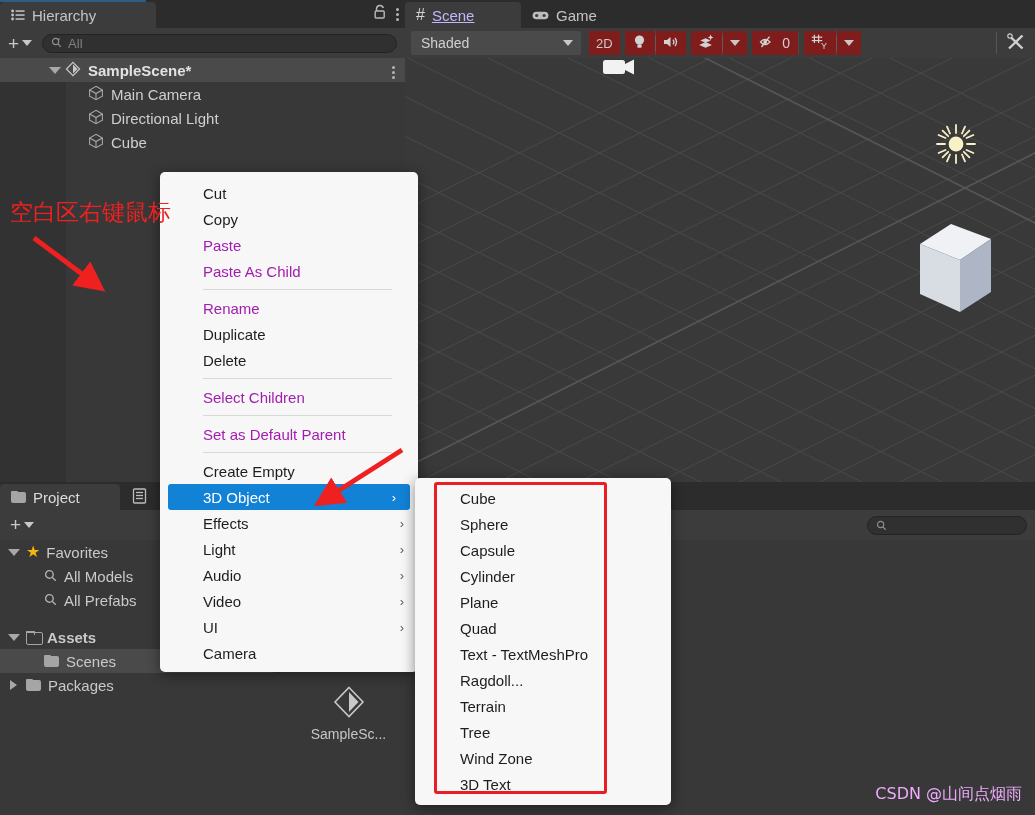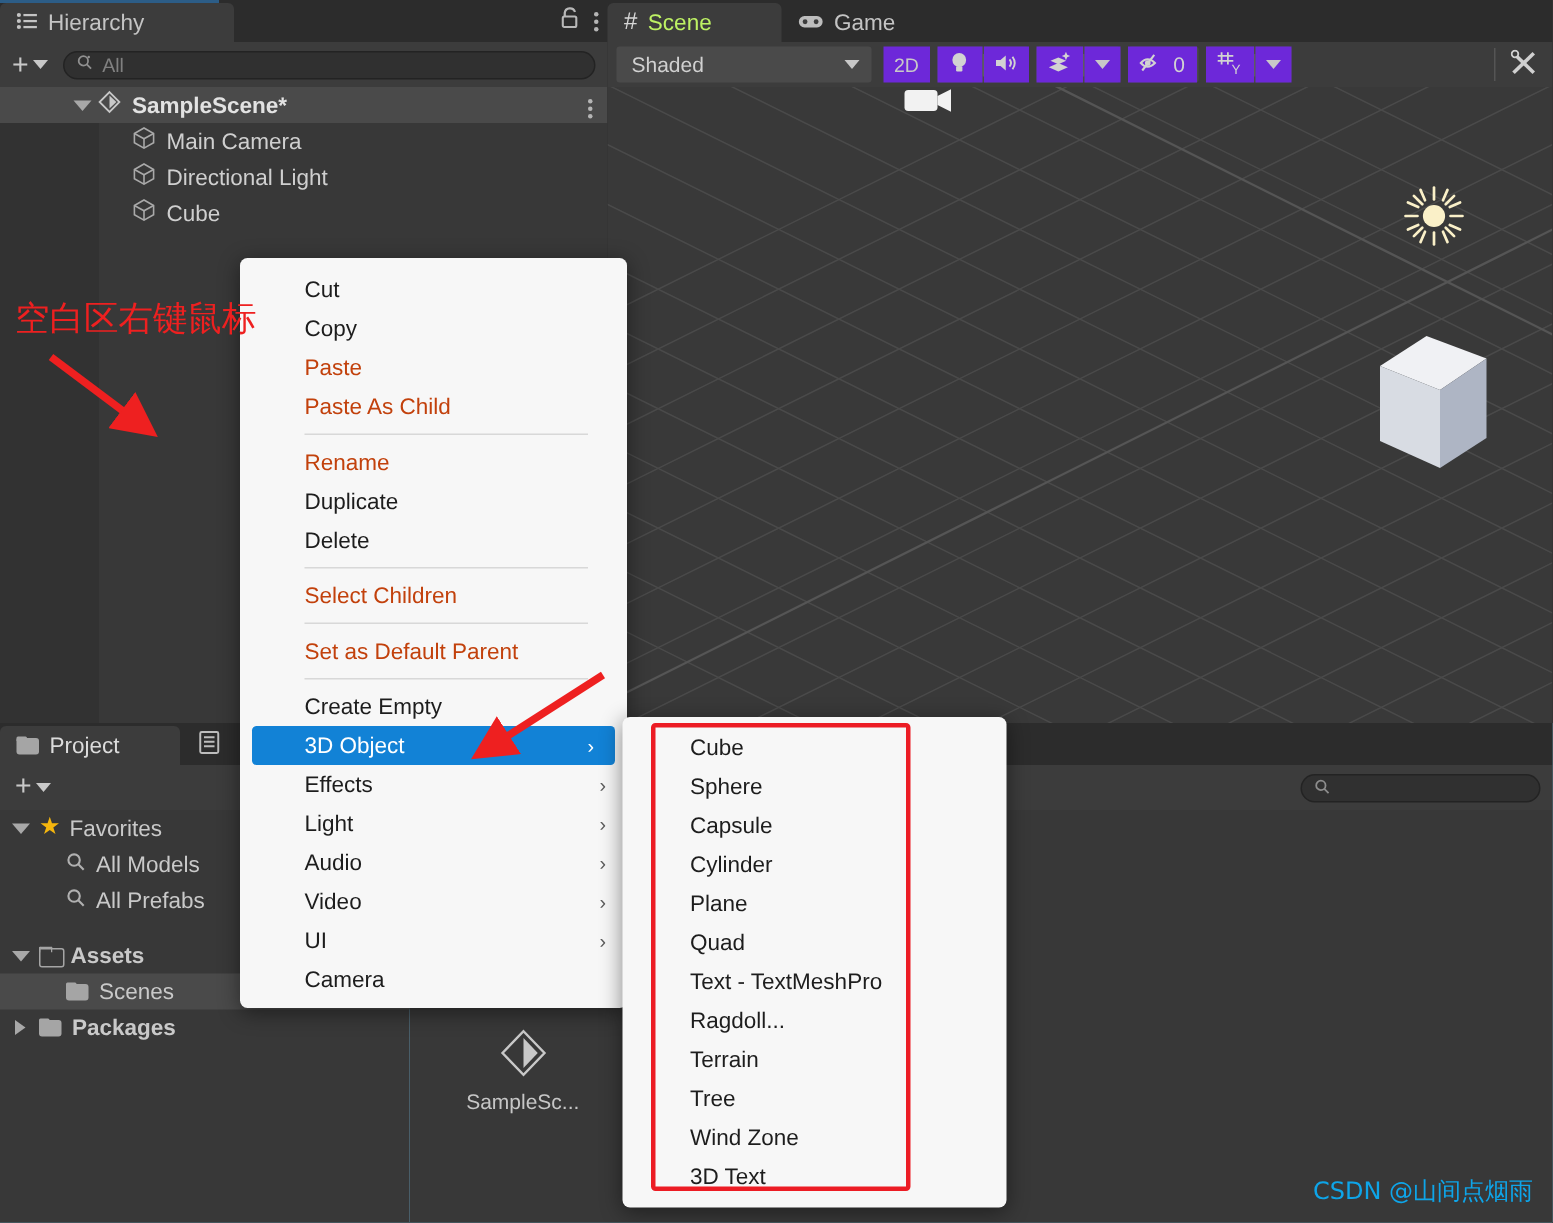--- a/index.html
+++ b/index.html
@@ -75,21 +75,21 @@
   #scene-toolbar {
     position:absolute; left:0; top:28px; width:100%; height:30px; background:#3c3c3c;
     display:flex; align-items:center;
   }
   .tb-group {
     height:24px; margin:0 0 0 0; display:flex; align-items:center;
     background:#4a4a4a; border-radius:2px;
   }
   .tb-btn {
     height:24px; min-width:30px; padding:0 7px; display:flex; align-items:center;
-    justify-content:center; color:#c8c8c8; font-size:13px; background:#6d28d9;
+    justify-content:center; color:#c8c8c8; font-size:13px; background:#7f1d1d;
   }
   .tb-sep { width:1px; height:15px; background:#5e5e5e; }
   .shaded-dd {
     width:170px; height:24px; background:#4a4a4a; border-radius:2px;
     display:flex; align-items:center; justify-content:space-between;
     padding:0 8px 0 10px; color:#d0d0d0; font-size:14px; margin-left:6px;
   }
   #scene-view {
     position:absolute; left:0; top:58px; width:100%; bottom:0;
     background:#393939; overflow:hidden;
@@ -144,21 +144,21 @@
     position:absolute; left:160px; top:172px; width:258px;
     background:#f7f7f7; border-radius:5px;
     box-shadow:0 3px 14px rgba(0,0,0,.45);
     padding:8px 0 6px 0; z-index:40;
     font-size:15px; color:#1d1d1d;
   }
   .ctx-item {
     height:26px; display:flex; align-items:center; justify-content:space-between;
     padding:0 14px 0 43px;
   }
-  .ctx-item.disabled { color:#c2410c; }
+  .ctx-item.disabled { color:#a21caf; }
   .ctx-item.hl { background:#1282d6; color:#fff; margin:0 8px; border-radius:3px; padding-left:35px; }
   .ctx-sep { height:1px; background:#d8d8d8; margin:5px 26px 5px 43px; }
   .arr { font-size:13px; color:#5d5d5d; }
   .ctx-item.hl .arr { color:#fff; }
 
   
   #ctx-submenu {
     position:absolute; left:415px; top:478px; width:256px;
     background:#f7f7f7; border-radius:5px;
     box-shadow:0 3px 14px rgba(0,0,0,.45);
@@ -171,21 +171,21 @@
     border:3px solid #ec1c24; border-radius:3px; z-index:46; pointer-events:none;
   }
 
   
   #annotation-text {
     position:absolute; left:10px; top:197px; font-size:23px; color:#ee2020;
     font-family:"DejaVu Sans", sans-serif; z-index:50; white-space:nowrap;
   }
   .red-arrow { position:absolute; z-index:50; }
   #watermark {
-    position:absolute; right:13px; bottom:10px; font-size:16px; color:#0ea5e9;
+    position:absolute; right:13px; bottom:10px; font-size:16px; color:#f0abfc;
     font-family:"DejaVu Sans", sans-serif; z-index:55;
   }
 </style>
 </head>
 <body>
 
 <div id="root" class="noselect">
 
   <div id="hierarchy-panel">
 
@@ -290,21 +290,21 @@
       </div>
     </div>
   </div>
 
   <div id="scene-panel">
 
     <div class="tabstrip">
       <div class="tab-accent" style="width:116px;background:#2c2c2c;"></div>
       <div class="tab active" style="left:0;width:116px;">
         <span style="color:#d6d6d6;font-size:16px;line-height:1;">#</span>
-        <span style="color:#bef264;">Scene</span>
+        <span style="color:#c4b5fd;text-decoration:underline;">Scene</span>
       </div>
       <div class="tab" style="left:116px;">
         <span>
           <svg width="17" height="11" viewBox="0 0 18 11">
             <rect x="0.6" y="1.5" width="16.8" height="8" rx="4" fill="#bdbdbd"></rect>
             <circle cx="5" cy="5.5" r="1.7" fill="#3c3c3c"></circle>
             <circle cx="12.8" cy="5.5" r="1.7" fill="#3c3c3c"></circle>
           </svg>
         </span>
         <span>Game</span>
@@ -563,21 +563,21 @@
         <span class="folder-ico outline"></span>
         <span style="font-weight:bold;">Assets</span>
       </div>
       <div class="pj-row sel" style="padding-left:44px;gap:7px;">
         <span class="folder-ico"></span>
         <span>Scenes</span>
       </div>
       <div class="pj-row" style="padding-left:10px;gap:7px;">
         <span class="tri-r"></span>
         <span class="folder-ico" style="margin-left:2px;"></span>
-        <span style="font-weight:bold;">Packages</span>
+        <span style="font-weight:normal;">Packages</span>
       </div>
     </div>
 
     <div id="project-right">
       <div id="project-grid-area">
         <div class="asset-tile" style="left:18px;top:145px;width:115px;">
           <span style="margin-bottom:4px;">
             <svg width="34" height="34" viewBox="0 0 34 34">
               <polygon points="17,2.5 31,17 17,31.5 3,17" stroke="#c8c8c8" stroke-width="1.6" fill="none"></polygon>
               <polygon points="17,7 26.5,17 17,27" fill="#c8c8c8"></polygon>

